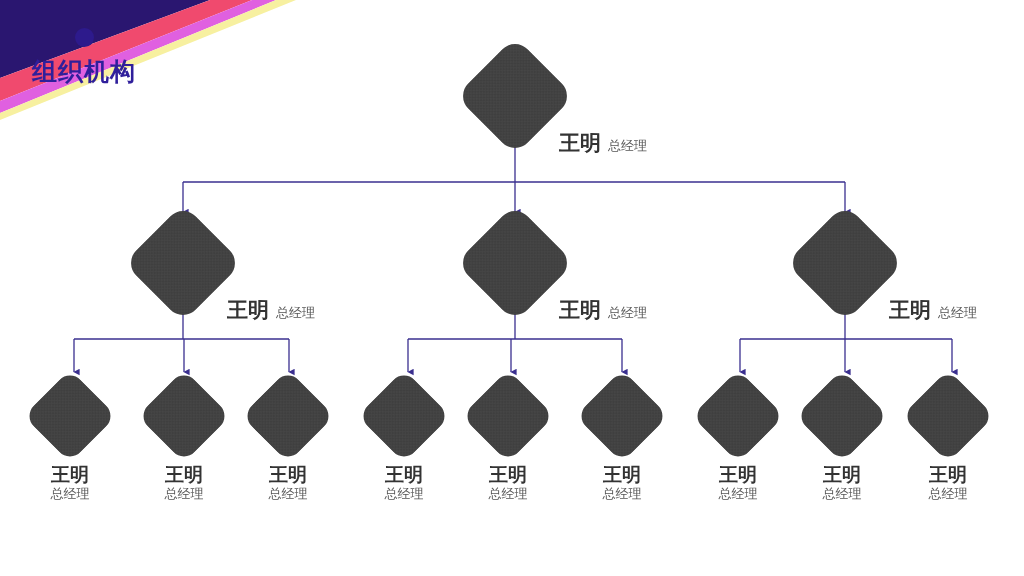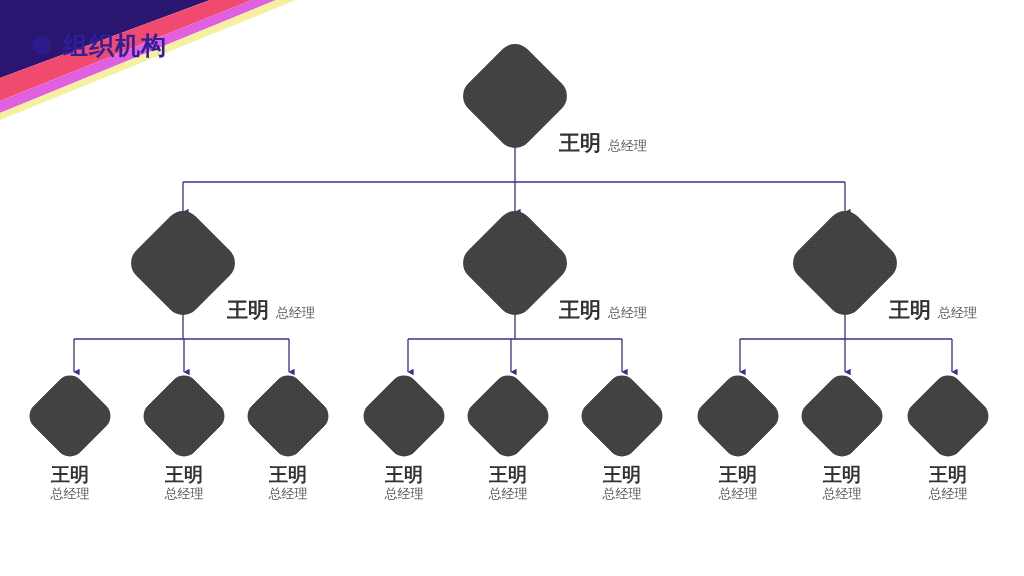--- a/index.html
+++ b/index.html
@@ -31,20 +31,21 @@
 
   
   #title-block {
     position: absolute;
     left: 32px;
     top: 28px;
     display: flex;
     align-items: center;
     gap: 12px;
     height: 34px;
+    flex-direction: column;
   }
   #title-bullet {
     width: 19px;
     height: 19px;
     border-radius: 50%;
     background: #2d1a8c;
     flex: 0 0 auto;
   }
   #title-text {
     font-size: 25px;

